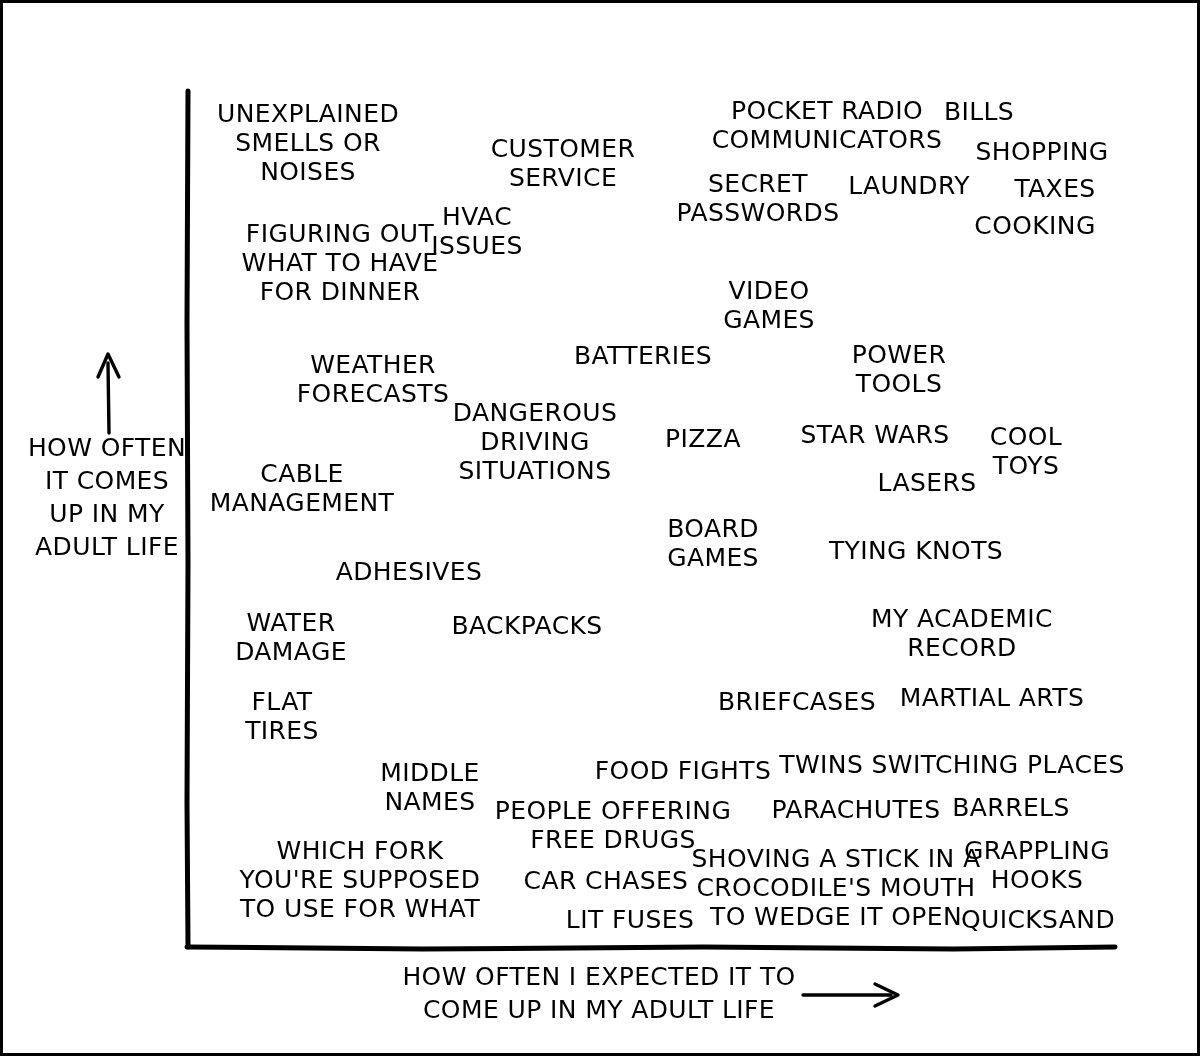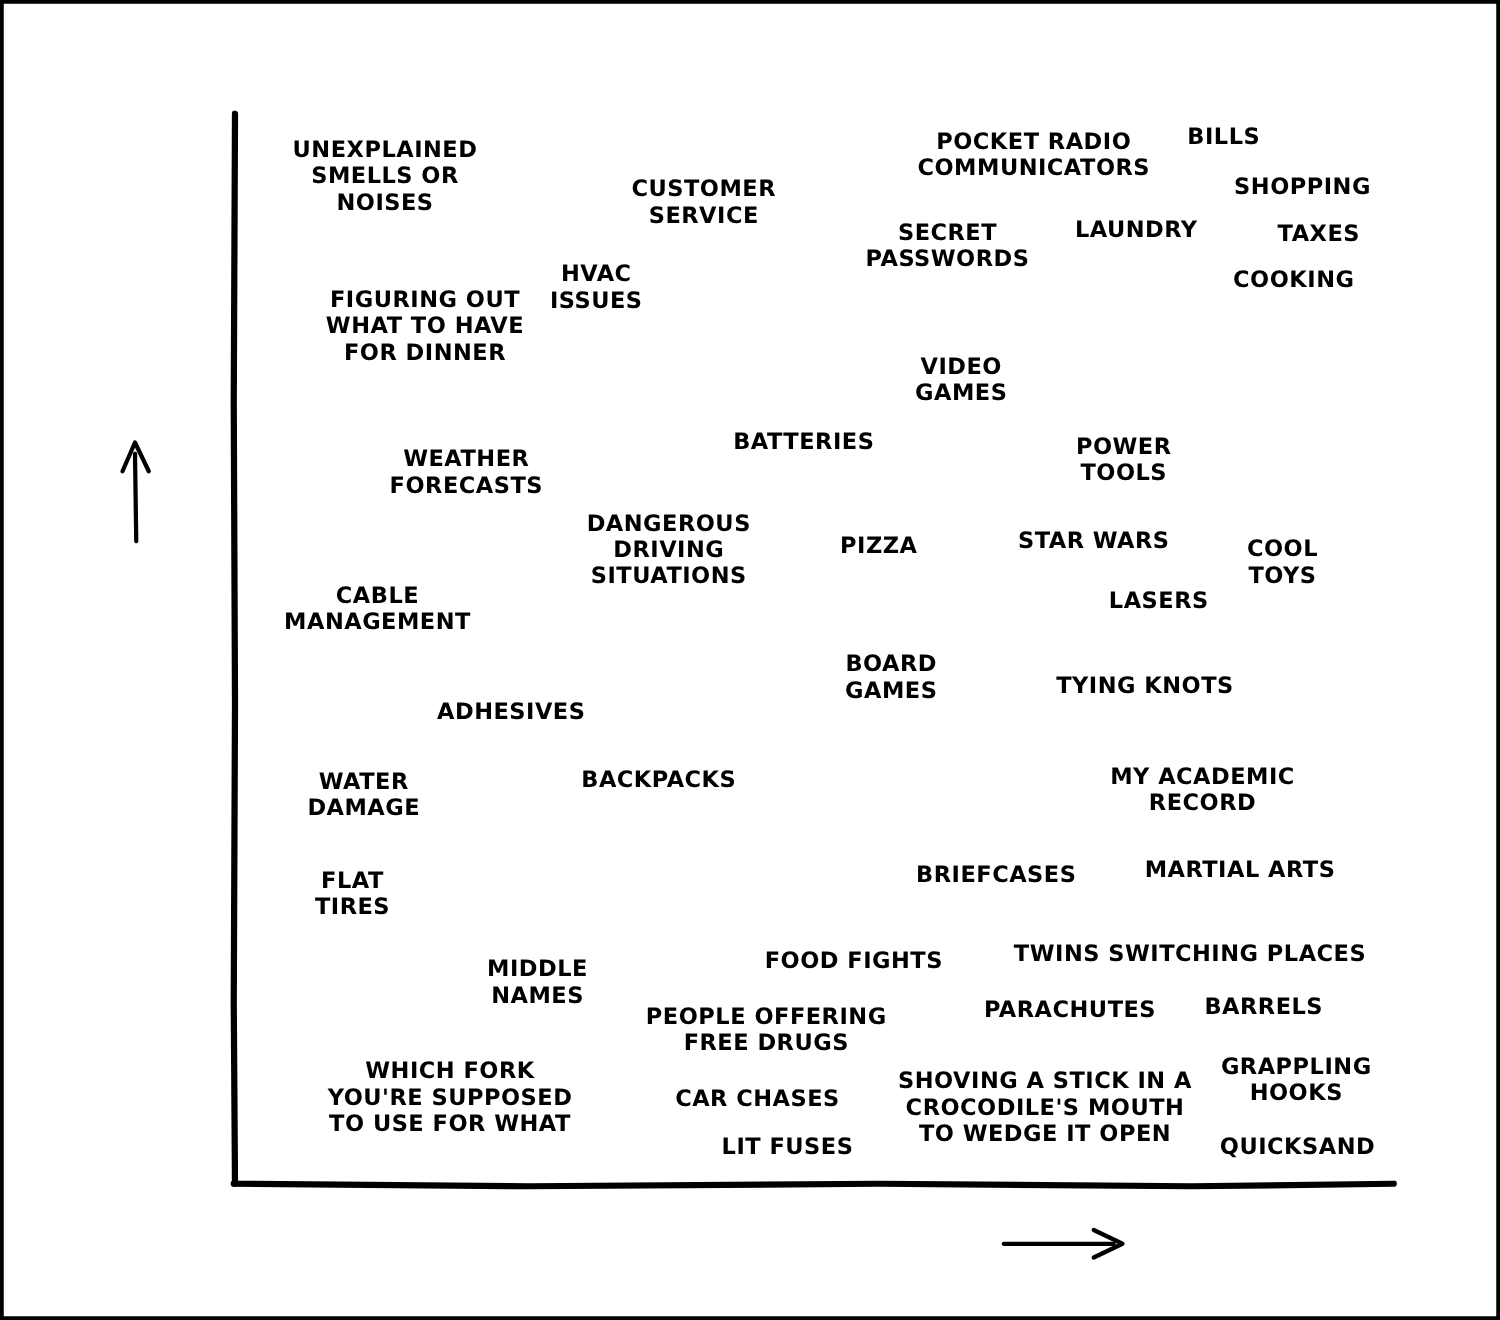--- a/index.html
+++ b/index.html
@@ -31,23 +31,23 @@
     top: 0;
     width: 1200px;
     height: 1056px;
     pointer-events: none;
   }
   
   .pt {
     position: absolute;
     color: #000000;
     font-family: "DejaVu Sans", sans-serif;
-    font-size: 18px;
+    font-size: 25px;
     line-height: 1.16;
-    font-weight: 700;
+    font-weight: 400;
     letter-spacing: 0.4px;
     white-space: pre;
     transform: translate(-50%, -50%);
     text-align: center;
     -webkit-font-smoothing: antialiased;
   }
   
   .axis-caption {
     position: absolute;
     color: #000000;
@@ -79,21 +79,27 @@
         <path d="M 106 430 L 105 360" fill="none" stroke="#000" stroke-width="3.4" stroke-linecap="round"></path>
         <path d="M 95 374 L 105 351 L 116 374" fill="none" stroke="#000" stroke-width="3.4" stroke-linecap="round" stroke-linejoin="round"></path>
       </g>
 
       <g>
         <path d="M 800 992 L 888 992" fill="none" stroke="#000" stroke-width="3.4" stroke-linecap="round"></path>
         <path d="M 872 981 L 895 992 L 872 1003" fill="none" stroke="#000" stroke-width="3.4" stroke-linecap="round" stroke-linejoin="round"></path>
       </g>
     </svg>
 
+    <div class="axis-caption" id="y-axis-caption" style="left:104px; top:494px; width:170px;">HOW OFTEN
+IT COMES
+UP IN MY
+ADULT LIFE</div>
 
+    <div class="axis-caption" id="x-axis-caption" style="left:596px; top:990px; width:480px;">HOW OFTEN I EXPECTED IT TO
+COME UP IN MY ADULT LIFE</div>
 
     <div id="points-layer">
         <div class="pt" style="left: 305px; top: 139px;">UNEXPLAINED
 SMELLS OR
 NOISES</div>
         <div class="pt" style="left: 560px; top: 160px;">CUSTOMER
 SERVICE</div>
         <div class="pt" style="left: 824px; top: 122px;">POCKET RADIO
 COMMUNICATORS</div>
         <div class="pt" style="left: 976px; top: 108px;">BILLS</div>

